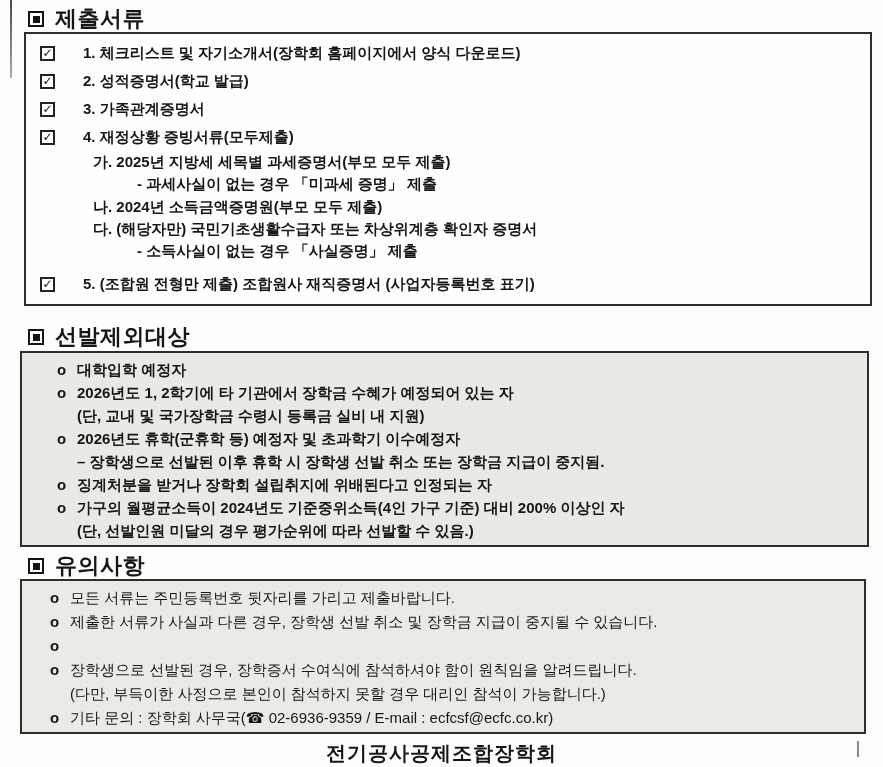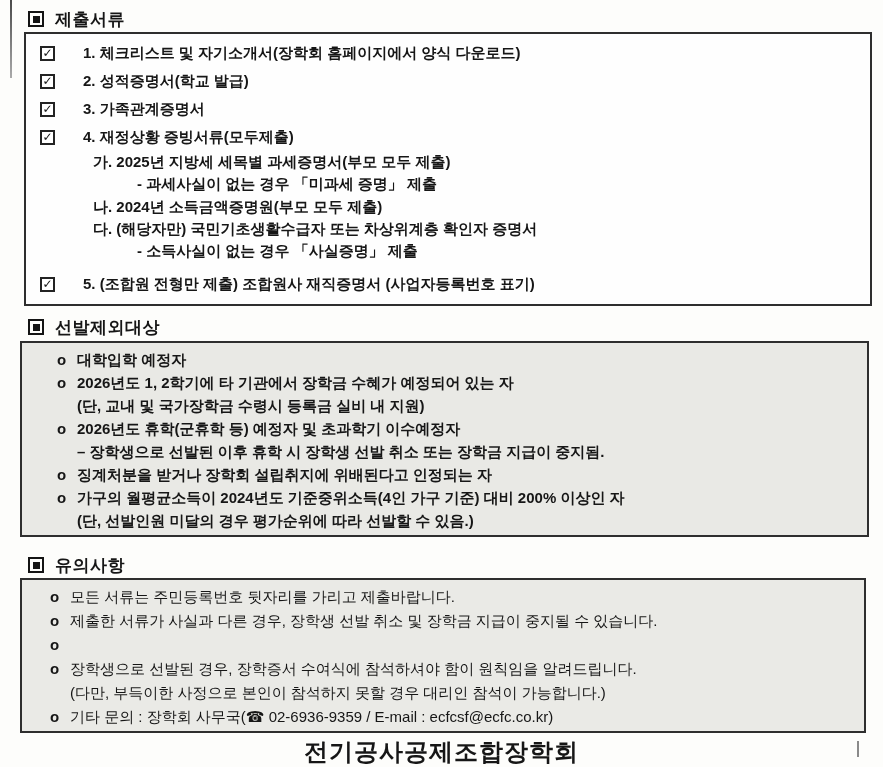--- a/index.html
+++ b/index.html
@@ -10,24 +10,24 @@
     font-family:"Liberation Sans","DejaVu Sans",sans-serif;
   }
   
   .artifact-tl { position:absolute; left:10px; top:0; width:2px; height:78px;
     background:linear-gradient(#4a4a4a,#aaa); }
   .artifact-br { position:absolute; left:857px; top:741px; width:2px; height:16px;
     background:#8a8a8a; }
 
   
   .sec-header { display:flex; align-items:center; gap:11px; margin-left:28px;
-    height:22px; font-size:17px; font-weight:bold; letter-spacing:0.5px; }
+    height:22px; font-size:22px; font-weight:bold; letter-spacing:0.5px; }
   .sec-header.first { margin-top:8px; }
-  .sec-header.h2 { margin-top:10px; }
-  .sec-header.h3 { margin-top:17px; }
+  .sec-header.h2 { margin-top:20px; }
+  .sec-header.h3 { margin-top:8px; }
   .marker { width:16px; height:16px; border:2px solid #141414;
     display:inline-flex; align-items:center; justify-content:center; flex:none; }
   .marker::after { content:""; width:7px; height:7px; background:#141414; }
 
   
   .box { border:2px solid #2e2e2e; }
   .box1 { margin:2px 0 0 24px; width:848px; background:#fefefe;
     padding:5px 0 6px; font-size:15px; font-weight:bold; }
   .check-row { display:flex; align-items:center; height:28px; padding-left:14px; }
   .check-row.last { margin-top:8px; }
@@ -43,21 +43,21 @@
     padding:5px 0 3px; font-size:15px; font-weight:600; }
   .b-row { display:flex; line-height:23px; padding-left:35px; white-space:nowrap; }
   .b-row .bullet { width:20px; flex:none; font-weight:bold; }
 
   .box3 { margin:2px 0 0 20px; width:846px; background:#eaeae6;
     padding:5px 0 2px; font-size:15px; font-weight:500; }
   .n-row { display:flex; line-height:24px; padding-left:28px; white-space:nowrap; }
   .n-row .bullet { width:20px; flex:none; font-weight:bold; }
   .ul { text-decoration-thickness:1.5px; text-underline-offset:3px; }
 
-  .footer-title { margin-top:4px; text-align:center; font-size:24px;
+  .footer-title { margin-top:4px; text-align:center; font-size:20px;
     font-weight:bold; letter-spacing:1px; line-height:30px; }
 </style>
 </head>
 <body>
 
 <div class="page">
   <div class="artifact-tl"></div>
   <div class="artifact-br"></div>
 
   <div class="sec-header first">

